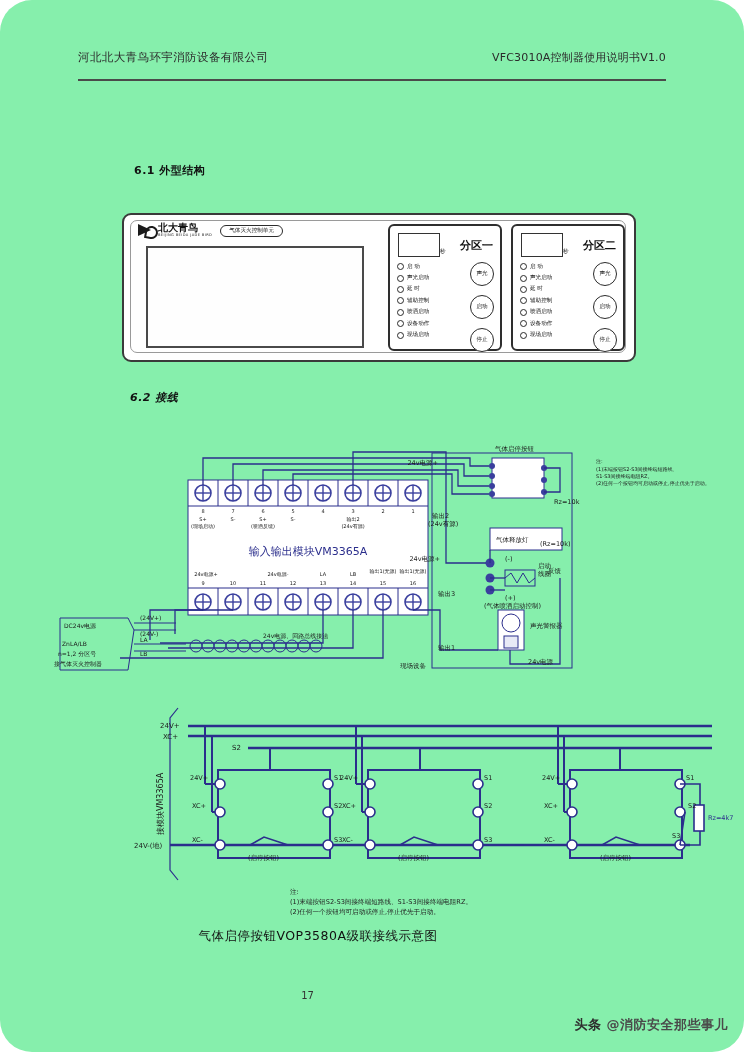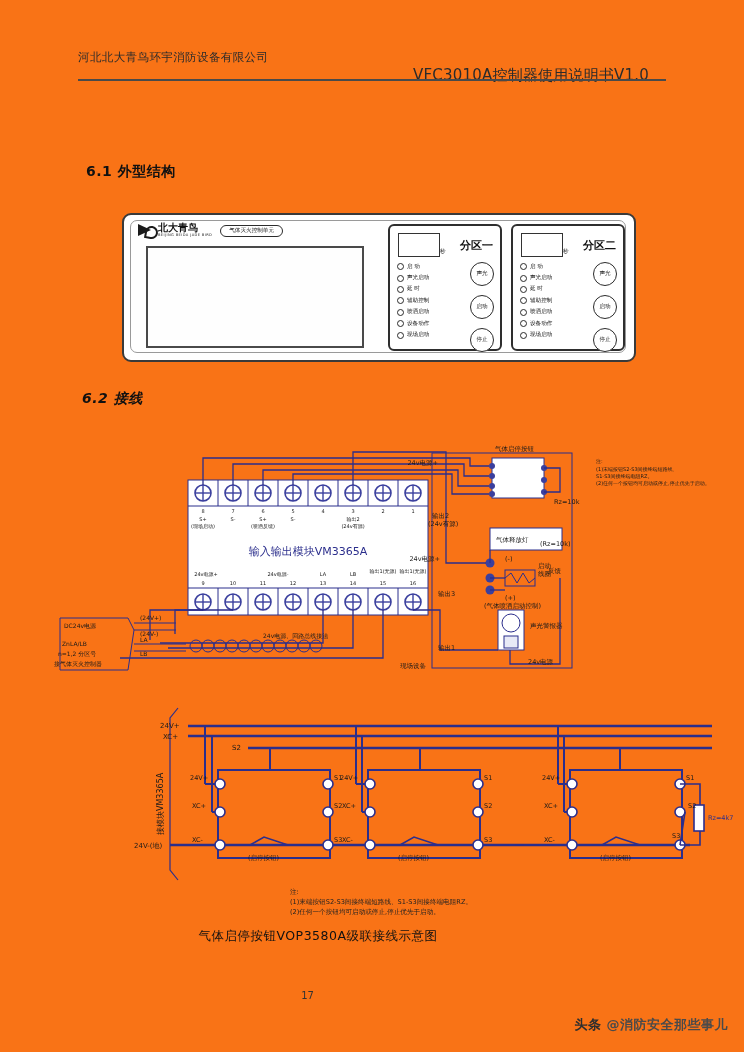--- a/index.html
+++ b/index.html
@@ -1,32 +1,32 @@
 <!DOCTYPE html>
 <html><head>
 <meta charset="utf-8">
 <style>
   html,body{margin:0;padding:0;}
   body{
     width:744px;height:1052px;background:#ffffff;
     font-family:"DejaVu Sans","Liberation Sans",sans-serif;
     position:relative;overflow:hidden;
   }
-  .page{position:absolute;inset:0;background:#f97316;}
+  .page{position:absolute;inset:0;background:#86efac;border-radius:32px;}
 
   
   .hdr{position:absolute;left:78px;top:50px;width:588px;height:28px;}
   .hdr-left{position:absolute;left:0;top:0;font-size:11.5px;color:#2b2b2b;letter-spacing:.4px;}
-  .hdr-right{position:absolute;right:17px;top:0;font-size:15px;color:#2b2b2b;letter-spacing:.2px;margin-top:16px;}
+  .hdr-right{position:absolute;right:0;top:0;font-size:11px;color:#2b2b2b;letter-spacing:.2px;}
   .hdr-rule{position:absolute;left:78px;top:79px;width:588px;height:2px;background:#4a4a4a;}
 
   
   .chap-title{position:absolute;left:0;top:110px;width:744px;text-align:center;
     font-size:14px;font-weight:bold;color:#111;letter-spacing:1px;}
-  .sec{position:absolute;font-size:14px;font-weight:bold;color:#111;letter-spacing:.5px;}
+  .sec{position:absolute;font-size:11px;font-weight:bold;color:#111;letter-spacing:.5px;margin-left:48px;}
   .sec-61{left:86px;top:163px;}
   .sec-62{left:82px;top:390px;font-style:italic;}
 
   
   .panel{position:absolute;left:122px;top:213px;width:510px;height:145px;
     border:2px solid #3a3a3a;border-radius:9px;background:#fff;}
   .panel-inner{position:absolute;left:6px;top:5px;width:494px;height:131px;
     border:1px solid #9a9a9a;border-radius:7px;}
   .logo-wrap{position:absolute;left:14px;top:8px;display:flex;align-items:center;}
   .logo-mark{width:20px;height:15px;position:relative;}

